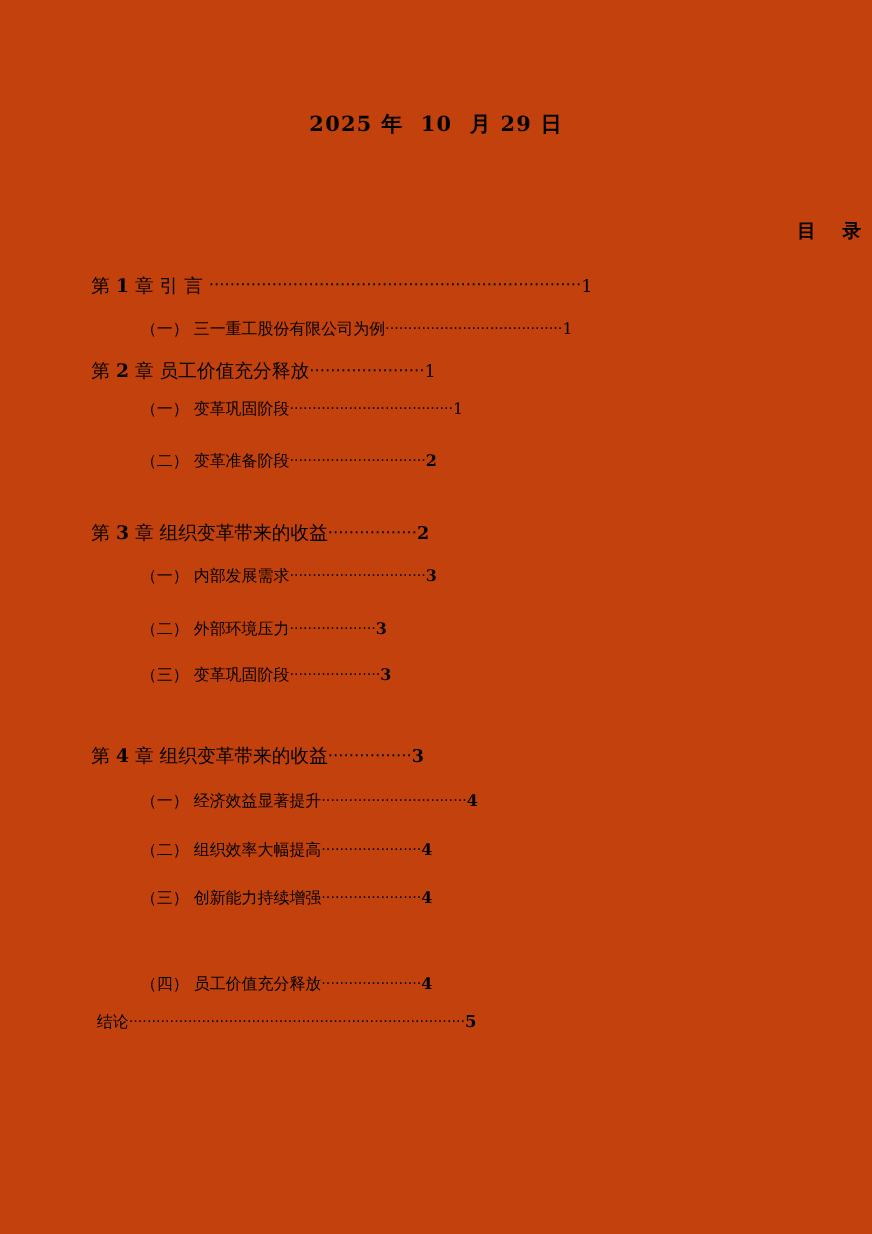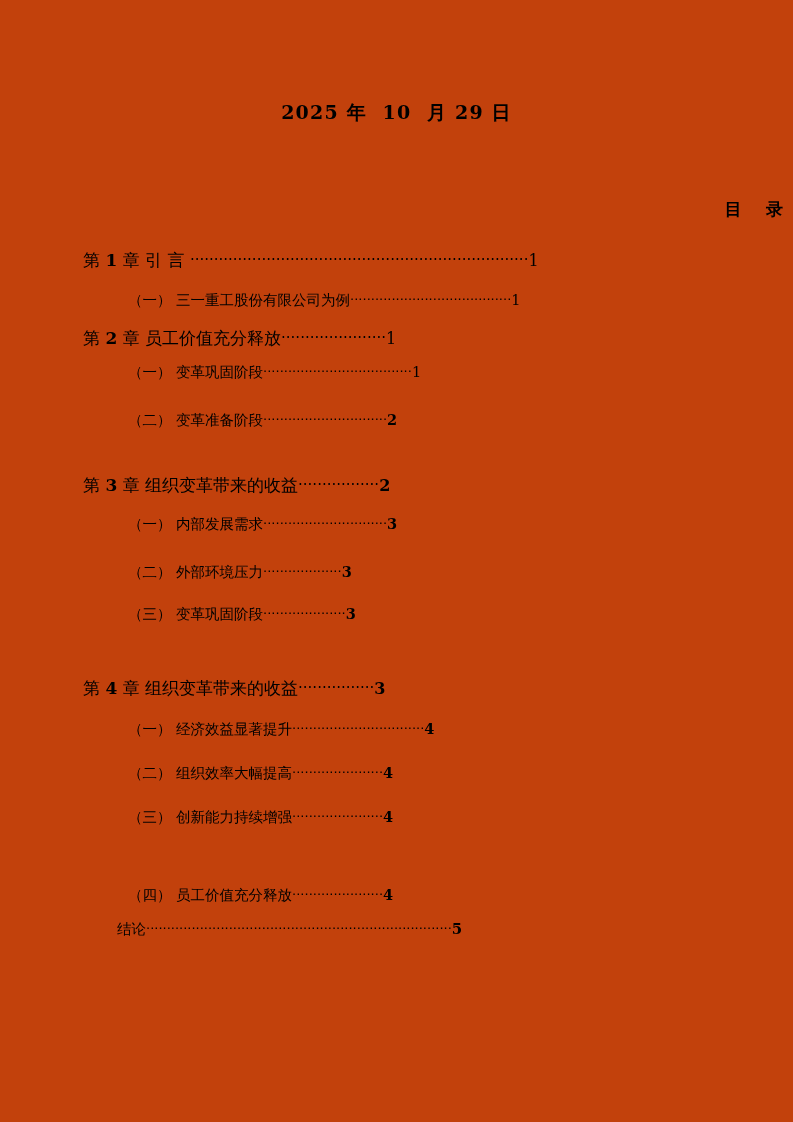--- a/index.html
+++ b/index.html
@@ -106,21 +106,21 @@
   .lvl-section .leader {
     font-size: 13px;
   }
   .lvl-section .pageno {
     font-size: 14.5px;
   }
 
   
   .lvl-plain {
     font-size: 14.5px;
-    padding-left: 117px;
+    padding-left: 88px;
   }
   .lvl-plain .leader {
     font-size: 13px;
   }
   .lvl-plain .pageno {
     font-size: 15px;
   }
 
   .thin-page {
     font-weight: normal !important;

